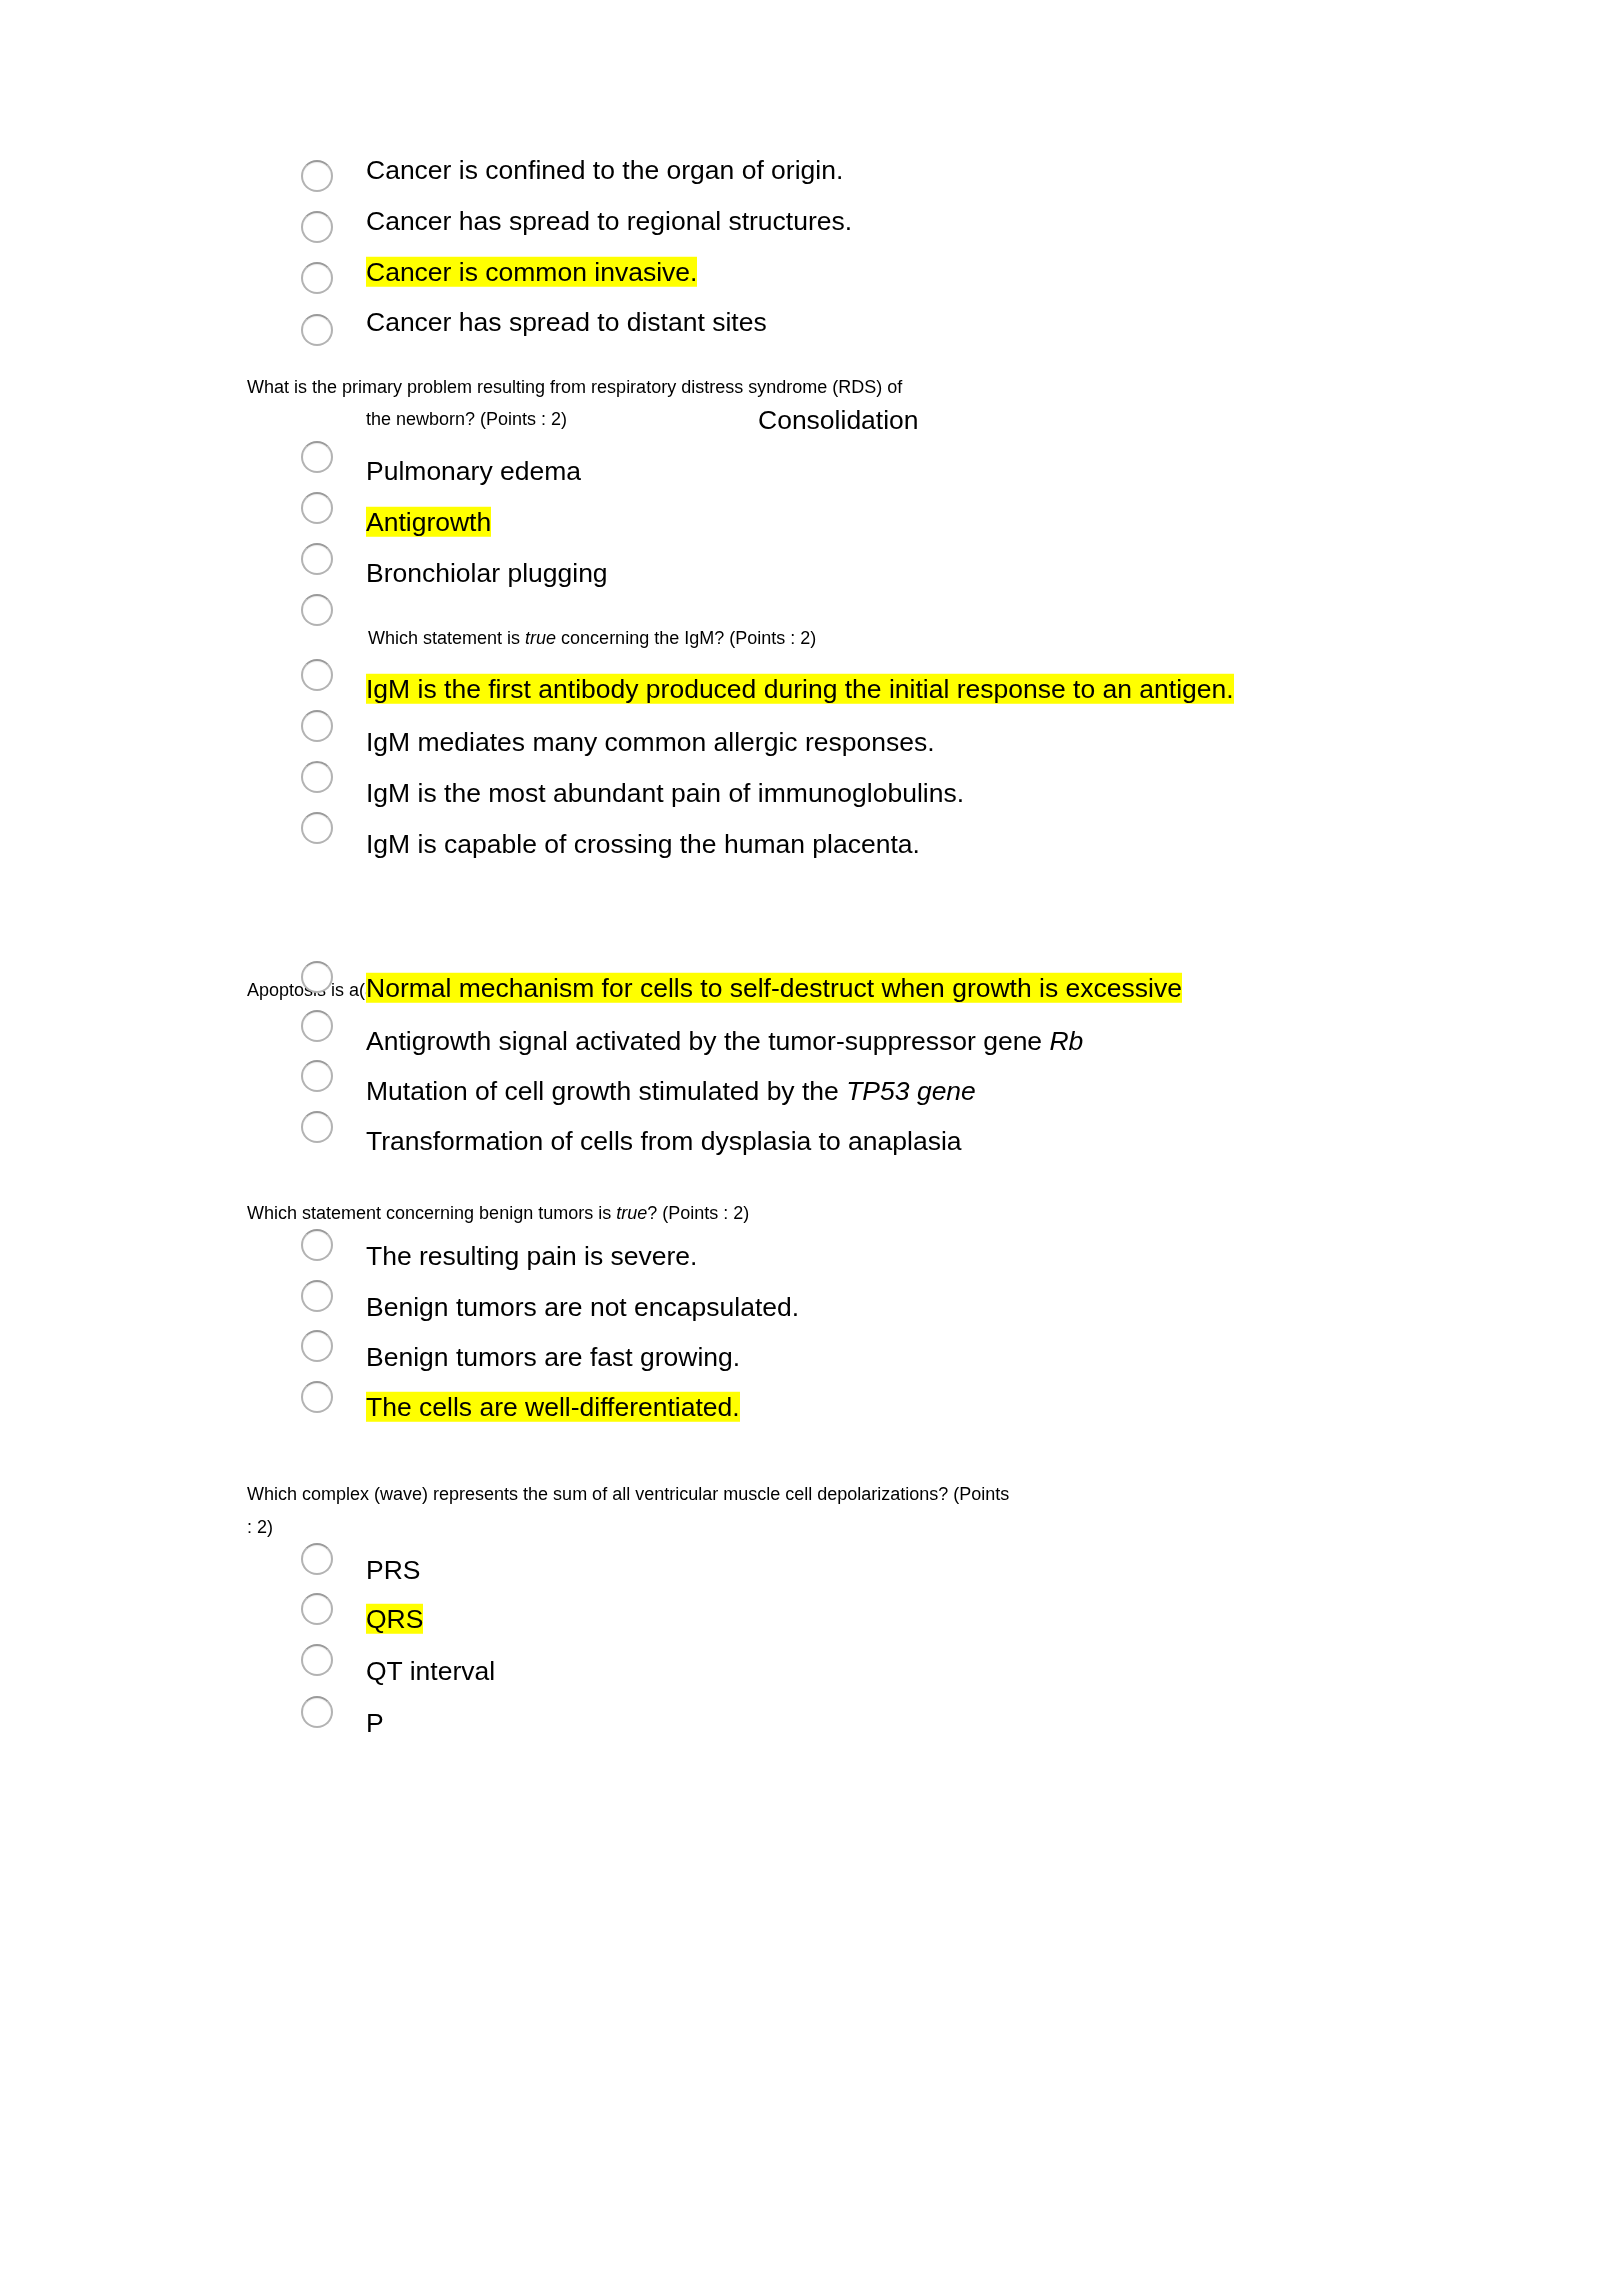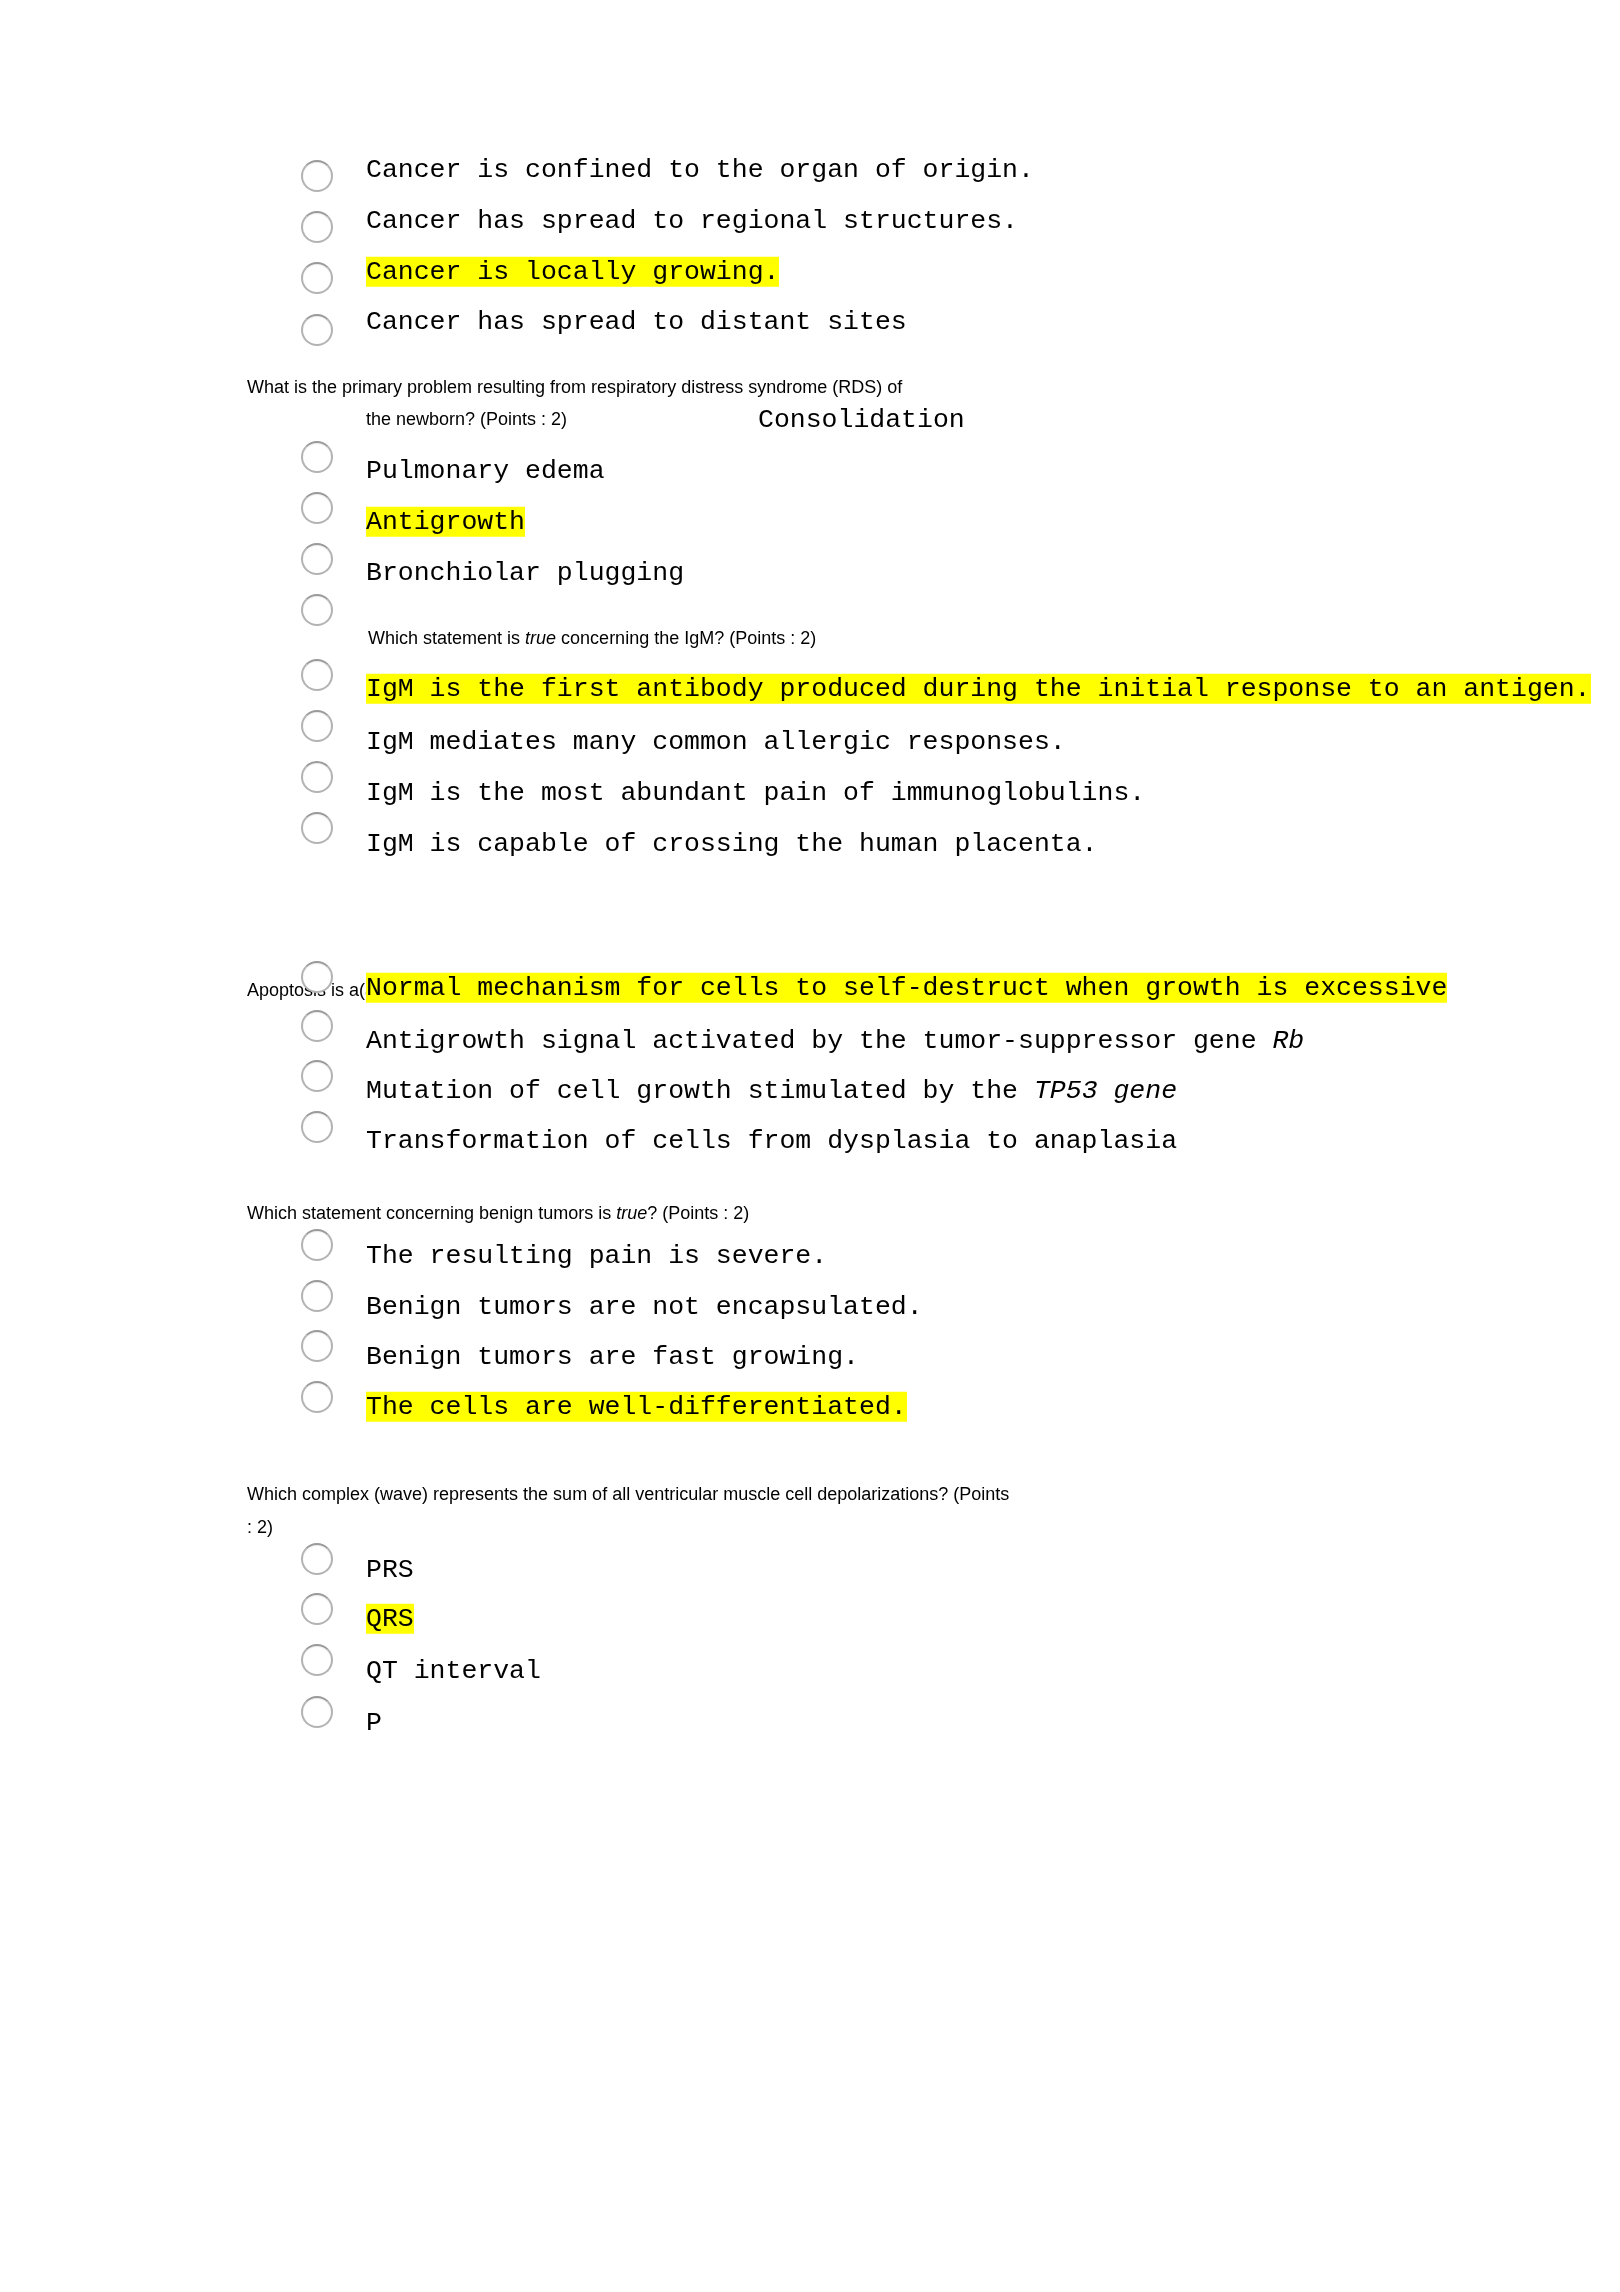--- a/index.html
+++ b/index.html
@@ -1,39 +1,39 @@
 <!DOCTYPE html>
 <html><head>
   <meta charset="utf-8">
   <style>
     html, body { margin: 0; padding: 0; background: #ffffff; }
     body { width: 1620px; height: 2293px; position: relative; overflow: hidden; }
     .abs { position: absolute; transform: translateY(-50%); white-space: nowrap; }
     .q { font-family: Liberation Sans, sans-serif; font-size: 18px; color: #000; line-height: 1.2; }
-    .opt { font-family: Liberation Mono, monospace; font-size: 26.5px; color: #000; line-height: 1.15; }
+    .opt { font-family: Liberation Sans, sans-serif; font-size: 26.5px; color: #000; line-height: 1.15; }
     .hl { background: #ffff00; }
     .radio {
       position: absolute; width: 32px; height: 32px; border-radius: 50%;
       border: 2.5px solid #b3b3b3; box-sizing: border-box; background: #fff;
       transform: translateY(-50%); left: 301px;
       box-shadow: inset 0 1px 1px rgba(0,0,0,0.08);
       border-top-color: #9a9a9a;
     }
     em { font-style: italic; }
   </style>
 </head>
 <body>
 
 <div>
   <span class="radio" style="top:176px"></span>
   <span class="abs opt" style="left:366px; top:170px">Cancer is confined to the organ of origin.</span>
   <span class="radio" style="top:227px"></span>
   <span class="abs opt" style="left:366px; top:221px">Cancer has spread to regional structures.</span>
   <span class="radio" style="top:278px"></span>
-  <span class="abs opt hl" style="left:366px; top:272px">Cancer is locally growing.</span>
+  <span class="abs opt hl" style="left:366px; top:272px">Cancer is common invasive.</span>
   <span class="radio" style="top:330px"></span>
   <span class="abs opt" style="left:366px; top:322px">Cancer has spread to distant sites</span>
 </div>
 
 <div>
   <span class="abs q" style="left:247px; top:388px">What is the primary problem resulting from respiratory distress syndrome (RDS) of</span>
   <span class="abs q" style="left:366px; top:420px">the newborn? (Points : 2)</span>
   <span class="abs opt" style="left:758px; top:420px">Consolidation</span>
   <span class="radio" style="top:457px"></span>
   <span class="abs opt" style="left:366px; top:471px">Pulmonary edema</span>

